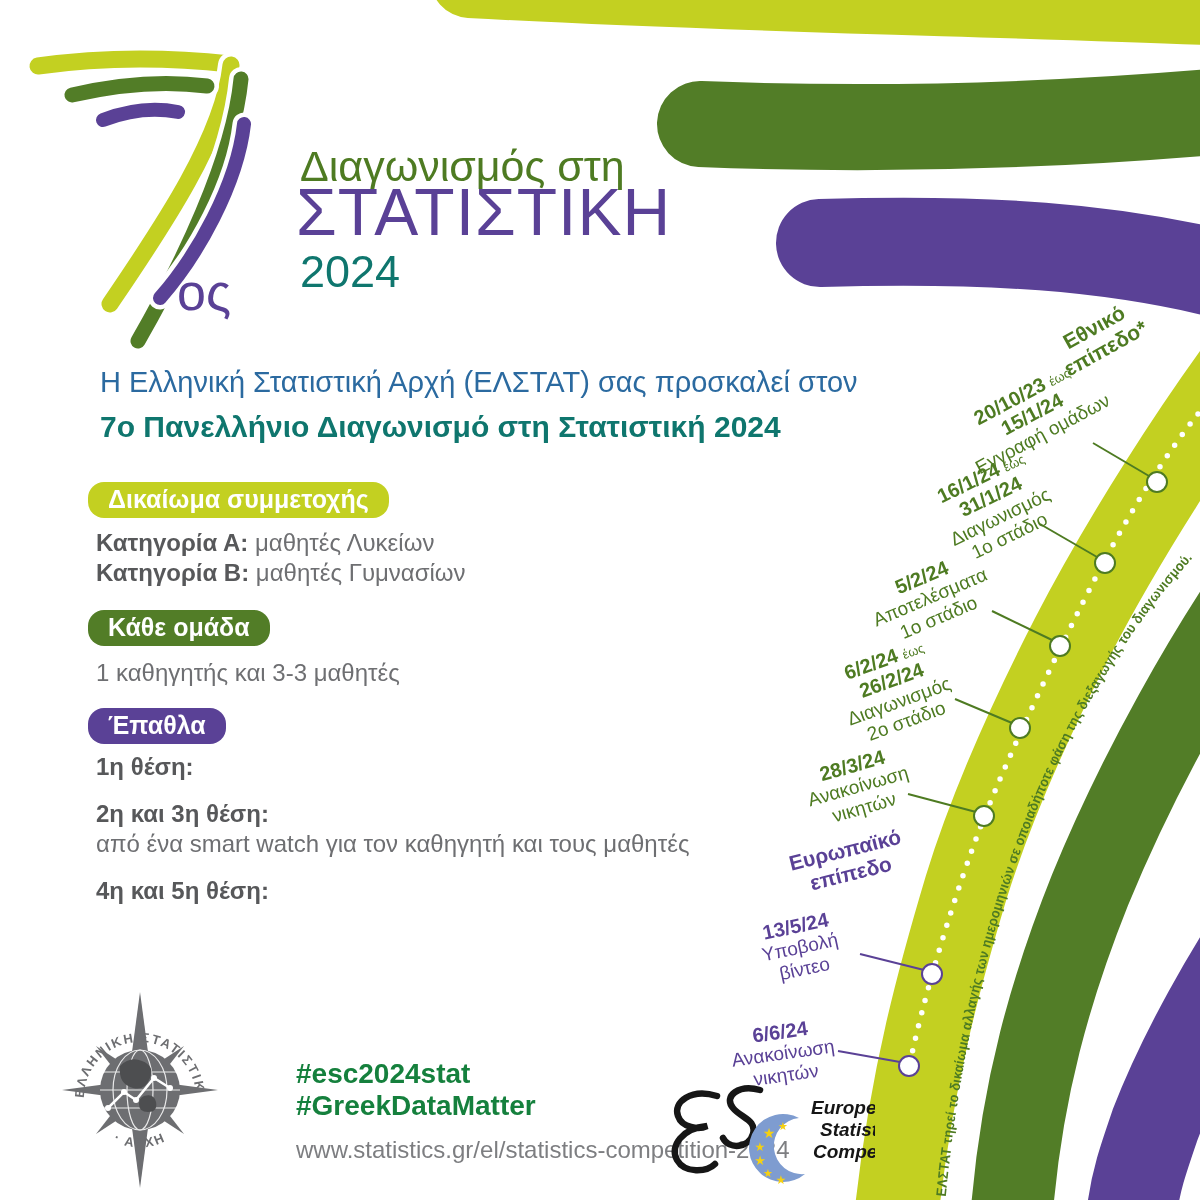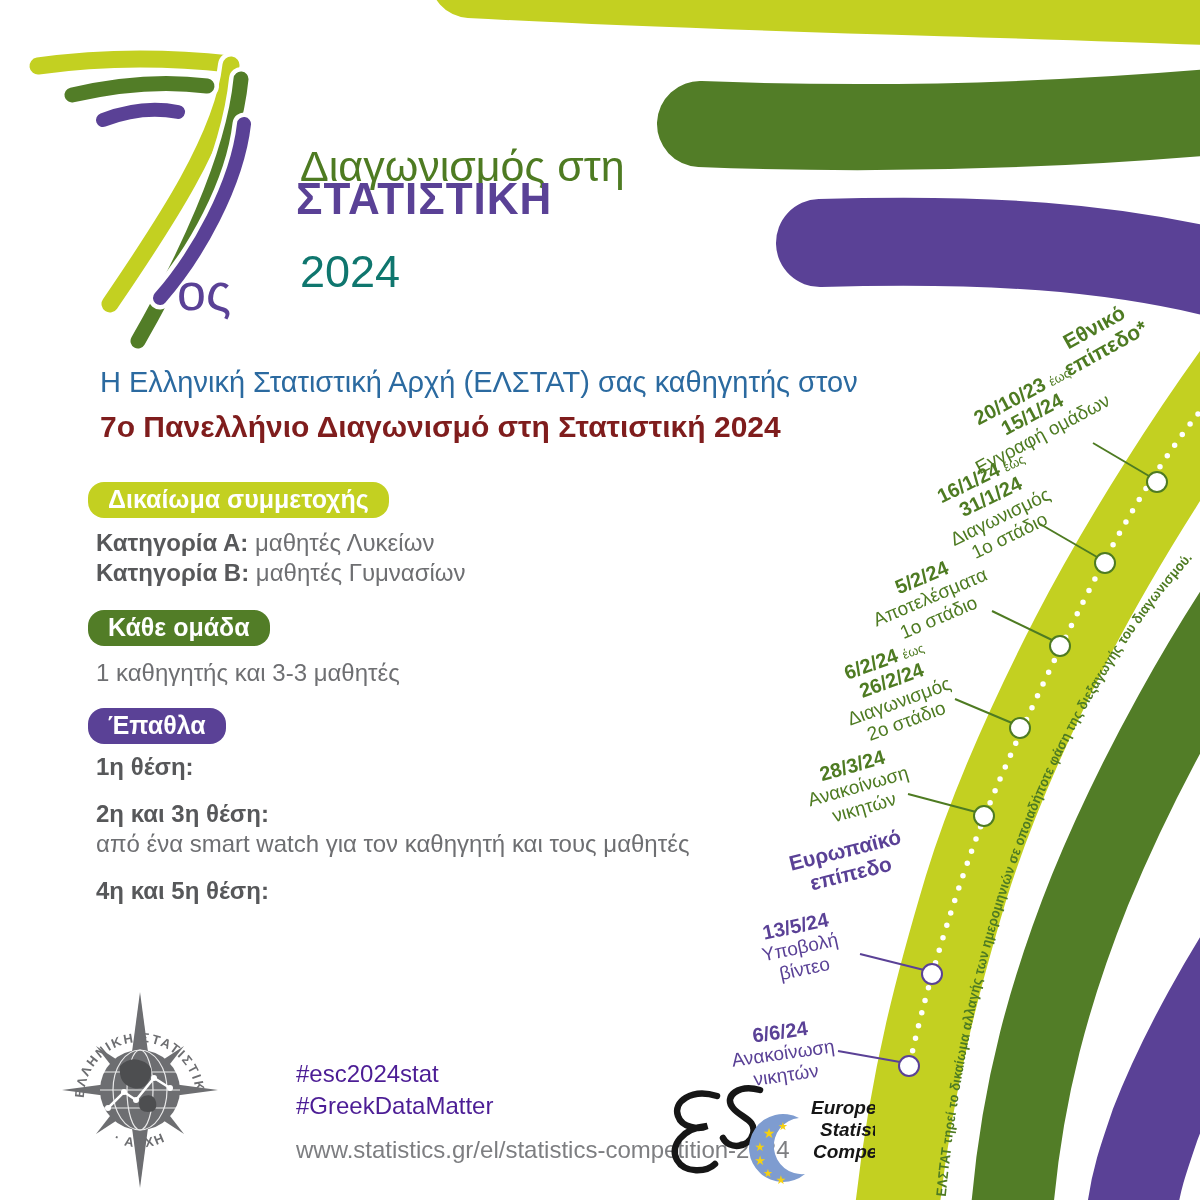--- a/index.html
+++ b/index.html
@@ -2,45 +2,45 @@
 <html><head>
 <meta charset="utf-8">
 <style>
   html,body{margin:0;padding:0;}
   body{font-family:"Liberation Sans","DejaVu Sans",sans-serif;background:#ffffff;}
   #poster{position:relative;width:1200px;height:1200px;background:#ffffff;overflow:hidden;}
   .abs{position:absolute;}
   svg{display:block;}
   
   .title-small{left:300px;top:124px;font-size:43px;color:#4e7b22;letter-spacing:0px;margin-top:18px;}
-  .title-big{left:296px;top:174px;font-size:44px;font-weight:bold;color:#5a4196;letter-spacing:1px;}
+  .title-big{left:296px;top:174px;font-size:66px;font-weight:normal;color:#5a4196;letter-spacing:1px;}
   .title-year{left:300px;top:246px;font-size:45px;color:#0f766e;}
   .intro1{left:100px;top:366px;font-size:29px;color:#2b6aa0;}
-  .intro2{left:100px;top:410px;font-size:30px;font-weight:bold;color:#7f1d1d;}
+  .intro2{left:100px;top:410px;font-size:30px;font-weight:bold;color:#0f766e;}
   
   .pill{display:inline-block;padding:3px 20px 4px 20px;border-radius:16px;color:#ffffff;
         font-size:25px;font-weight:bold;white-space:nowrap;}
   .pill.lime{background:#c3d021;}
   .pill.green{background:#527d27;text-align:right;}
   .pill.purple{background:#5a4196;}
   
   .bodytext{font-size:24px;line-height:30px;color:#6e6f72;}
   .bodytext b,.blabel{color:#57585a;font-weight:bold;}
   .prize-group{margin-bottom:17px;}
   
   .tl-entry{position:absolute;transform:translate(-50%,-50%) rotate(var(--rot));
             text-align:center;white-space:nowrap;line-height:1.12;}
   .tl-entry.green{color:#4e7b22;}
   .tl-entry.purple{color:#5a4196;}
   .tl-date{font-size:20px;font-weight:bold;}
   .tl-conj{font-size:13px;font-weight:normal;margin-left:5px;}
   .tl-label{font-size:19px;}
   .tl-header{font-size:21px;font-weight:bold;line-height:1.15;}
   
-  .hashtags{left:296px;top:1058px;font-size:24px;line-height:32px;color:#4c1d95;}
+  .hashtags{left:296px;top:1058px;font-size:28px;line-height:32px;color:#15803d;font-weight:bold;}
   .site-url{left:296px;top:1136px;font-size:24px;color:#7d7e81;}
 </style>
 </head>
 <body>
 
 <div id="poster">
 
   <svg class="abs" style="left:0;top:0" width="1200" height="1200" viewBox="0 0 1200 1200">
 
     <path d="M 470 -22 C 720 -8 980 -4 1205 5" stroke="#c3d021" stroke-width="80" stroke-linecap="round" fill="none"></path>
@@ -97,21 +97,21 @@
       <path d="M 219 84 C 212 145 172 216 135 258" stroke="#ffffff" stroke-width="23"></path>
       <path d="M 219 84 C 212 145 172 216 135 258" stroke="#5a4196" stroke-width="14"></path>
     </g>
     <text x="152" y="270" font-size="52" fill="#5a4196">ος</text>
   </svg>
 
   <div class="abs title-small">Διαγωνισμός στη</div>
   <div class="abs title-big">ΣΤΑΤΙΣΤΙΚΗ</div>
   <div class="abs title-year">2024</div>
 
-  <div class="abs intro1">Η Ελληνική Στατιστική Αρχή (ΕΛΣΤΑΤ) σας καθηγητής στον</div>
+  <div class="abs intro1">Η Ελληνική Στατιστική Αρχή (ΕΛΣΤΑΤ) σας προσκαλεί στον</div>
   <div class="abs intro2">7ο Πανελλήνιο Διαγωνισμό στη Στατιστική 2024</div>
 
   <div class="abs" style="left:88px;top:482px">
     <span class="pill lime">Δικαίωμα συμμετοχής</span>
   </div>
   <div class="abs bodytext" style="left:96px;top:528px">
     <div>
       <span class="blabel">Κατηγορία Α:</span>
       <span>μαθητές Λυκείων</span>
     </div>

